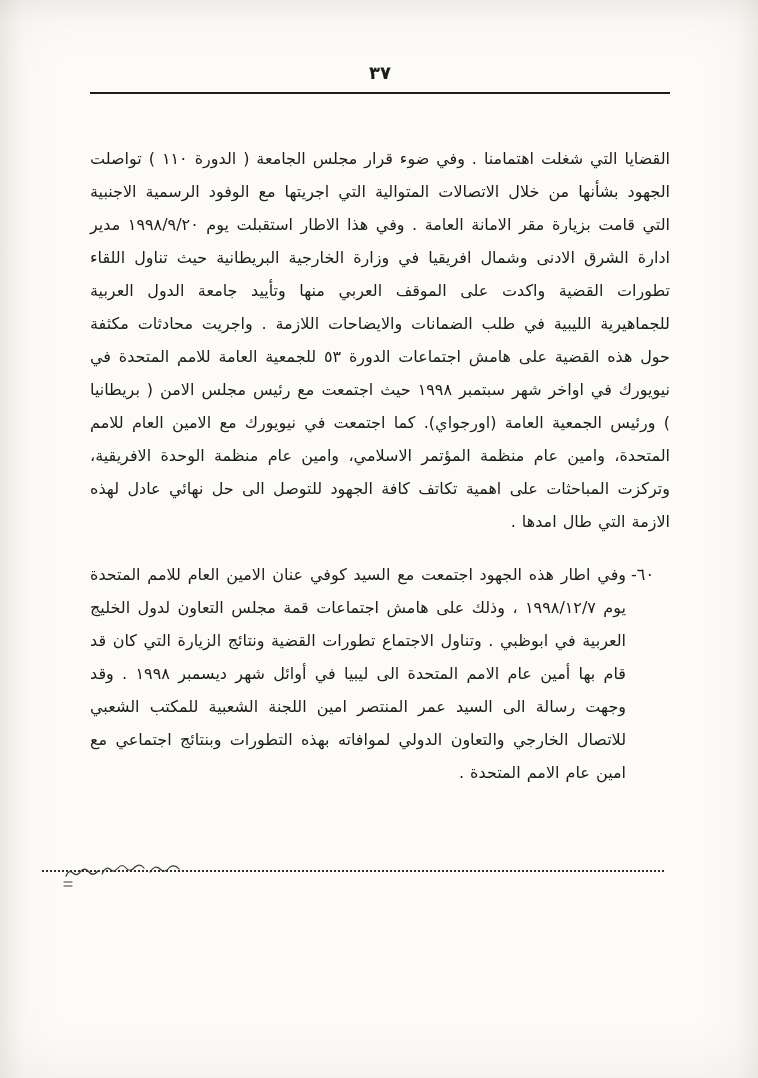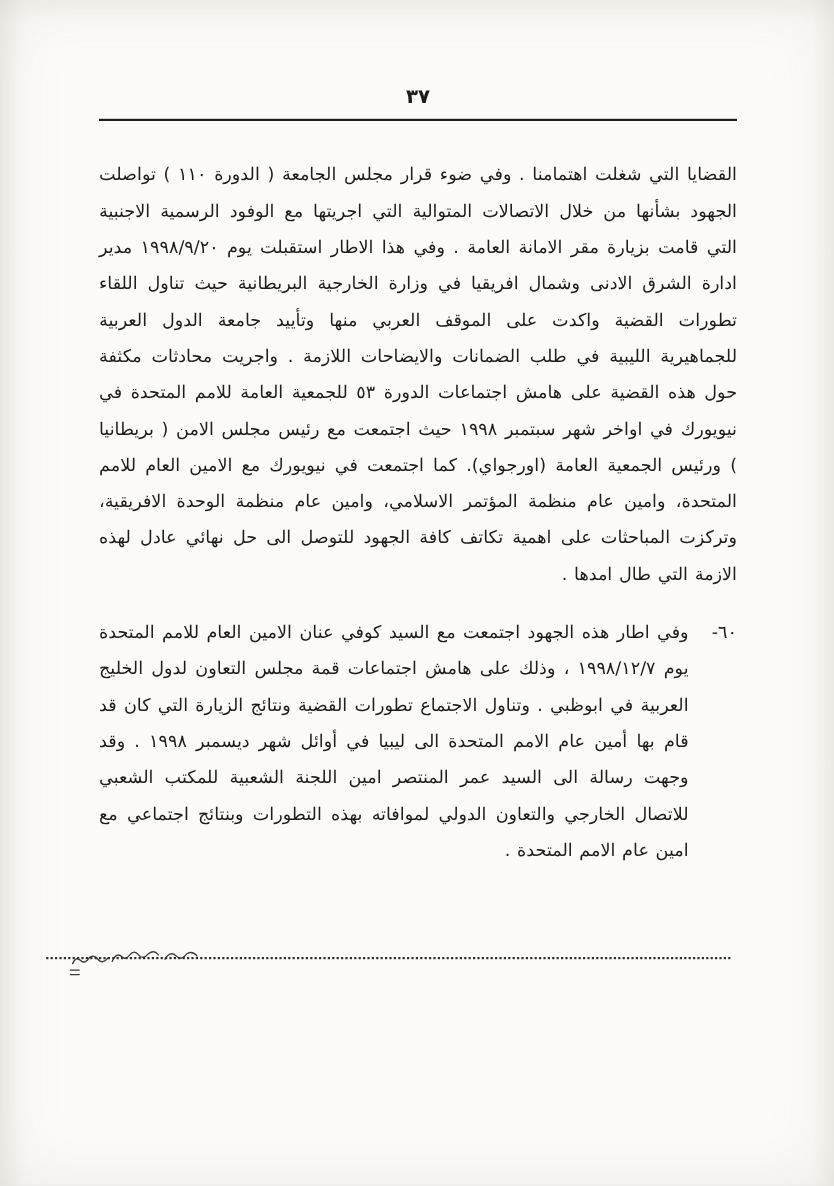--- a/index.html
+++ b/index.html
@@ -24,21 +24,21 @@
     position: absolute;
     inset: 0;
     pointer-events: none;
     background:
       linear-gradient(to right, rgba(140,135,120,0.10), rgba(0,0,0,0) 3%),
       linear-gradient(to left, rgba(140,135,120,0.08), rgba(0,0,0,0) 2.5%),
       linear-gradient(to bottom, rgba(140,135,120,0.06), rgba(0,0,0,0) 2%);
   }
   .page-header {
     position: absolute;
-    top: 80px;
+    top: 64px;
     right: 88px;
     left: 90px;
     text-align: center;
   }
   .page-number {
     font-size: 18px;
     font-weight: bold;
     letter-spacing: 1px;
     line-height: 1;
   }
@@ -60,21 +60,21 @@
   }
   .para {
     margin: 0 0 20px 0;
   }
   .para.numbered {
     position: relative;
     padding-right: 44px;
   }
   .para .marker {
     position: absolute;
-    right: 0;
+    right: 16px;
     top: 0;
     white-space: nowrap;
   }
   .page-footer {
     position: absolute;
     top: 852px;
     right: 0;
     left: 0;
     height: 40px;
   }

